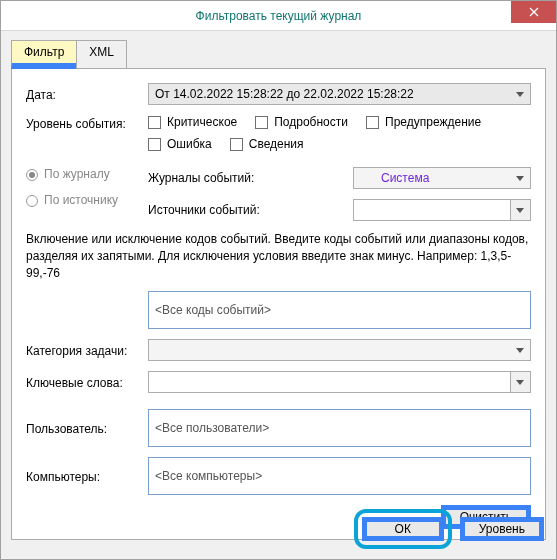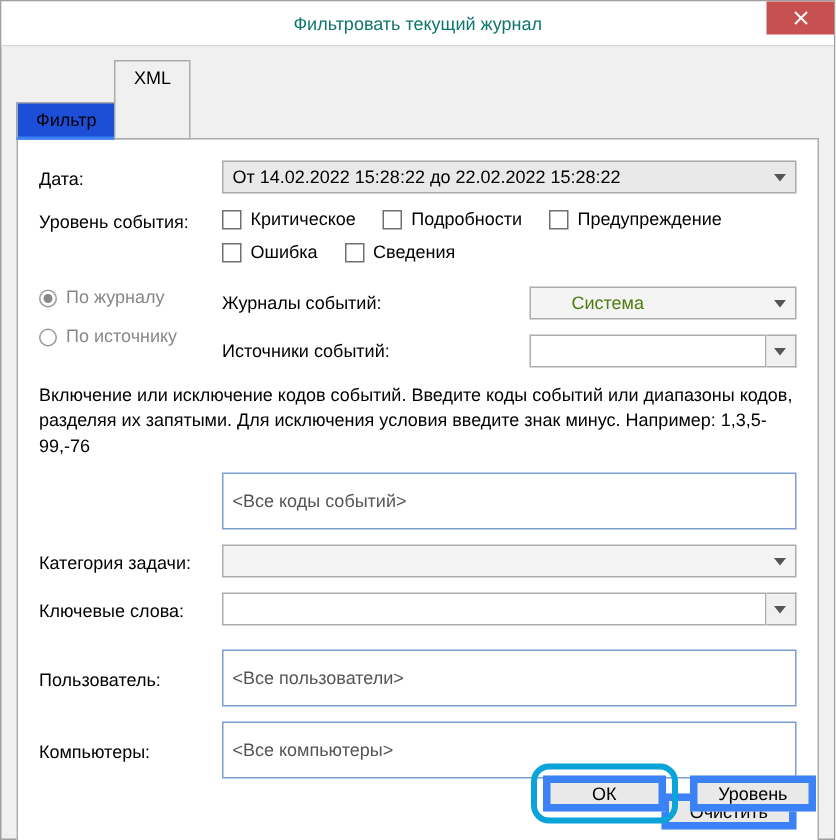--- a/index.html
+++ b/index.html
@@ -5,28 +5,28 @@
     * { box-sizing: border-box; margin: 0; padding: 0; font-family: "Segoe UI", Tahoma, sans-serif; font-size: 12px; }
     body { background: #fff; width: 557px; height: 560px; overflow: hidden; }
     .window { width: 557px; height: 560px; border: 1px solid #a0a0a0; background: #f0f0f0; position: relative; }
     .titlebar { height: 30px; background: #fff; border-bottom: 1px solid #d8d8d8; display: flex; align-items: center; justify-content: center; position: relative; }
     .titlebar-text { font-size: 12px; color: #0f766e; }
     .close-btn { position: absolute; right: 0; top: 0; width: 45px; height: 22px; background: #c75050; color: #fff; display: flex; align-items: center; justify-content: center; cursor: pointer; }
     .close-btn svg { width: 10px; height: 10px; }
     .content { padding: 8px 10px 10px 10px; }
     .tabs { display: flex; position: relative; top: 1px; z-index: 2; }
     .tab { padding: 4px 12px; border: 1px solid #ababab; background: #f0f0f0; cursor: pointer; margin-right: -1px; }
-    .tab.active { background: #1d4ed8; border-bottom: 2px solid #3b82f6; margin-top: 28px; }
+    .tab.active { background: #fef9c3; border-bottom: 6px solid #3b82f6; }
     .tab-panel { border: 1px solid #ababab; background: #fff; padding: 14px 14px 10px 14px; min-height: 440px; }
     .row { display: flex; align-items: center; margin-bottom: 10px; justify-content: space-between; }
     .row.top { align-items: flex-start; }
     .label { width: 122px; flex-shrink: 0; color: #000; padding-top: 2px; }
     .field { flex: 1; }
     .combo { width: 100%; height: 22px; border: 1px solid #adadad; background: #e9e9e9; display: flex; align-items: center; justify-content: space-between; padding: 0 4px 0 6px; cursor: pointer; }
-    .combo.disabled { background: #f4f4f4; color: #4d7c0f; padding-left: 27px; }
+    .combo.disabled { background: #f4f4f4; color: #6d28d9; padding-left: 27px; }
     .chev { width: 0; height: 0; border-left: 4px solid transparent; border-right: 4px solid transparent; border-top: 5px solid #555; margin-right: 2px; }
     .checks { display: flex; flex-wrap: wrap; gap: 8px 18px; }
     .chk { display: flex; align-items: center; gap: 6px; cursor: pointer; }
     .chk-box { width: 13px; height: 13px; border: 1px solid #707070; background: #fff; }
     .radio-row { display: flex; align-items: flex-end; margin-bottom: 12px; }
     .radio-circle { width: 12px; height: 12px; border: 1px solid #999; border-radius: 50%; background: #fff; margin-right: 6px; display: flex; align-items: center; justify-content: center; }
     .radio-circle.checked::after { content: ""; width: 6px; height: 6px; background: #888; border-radius: 50%; }
     .radio-label { color: #888; }
     .radio-section { display: flex; align-items: flex-start; margin-bottom: 10px; }
     .radio-col { width: 122px; flex-shrink: 0; }

